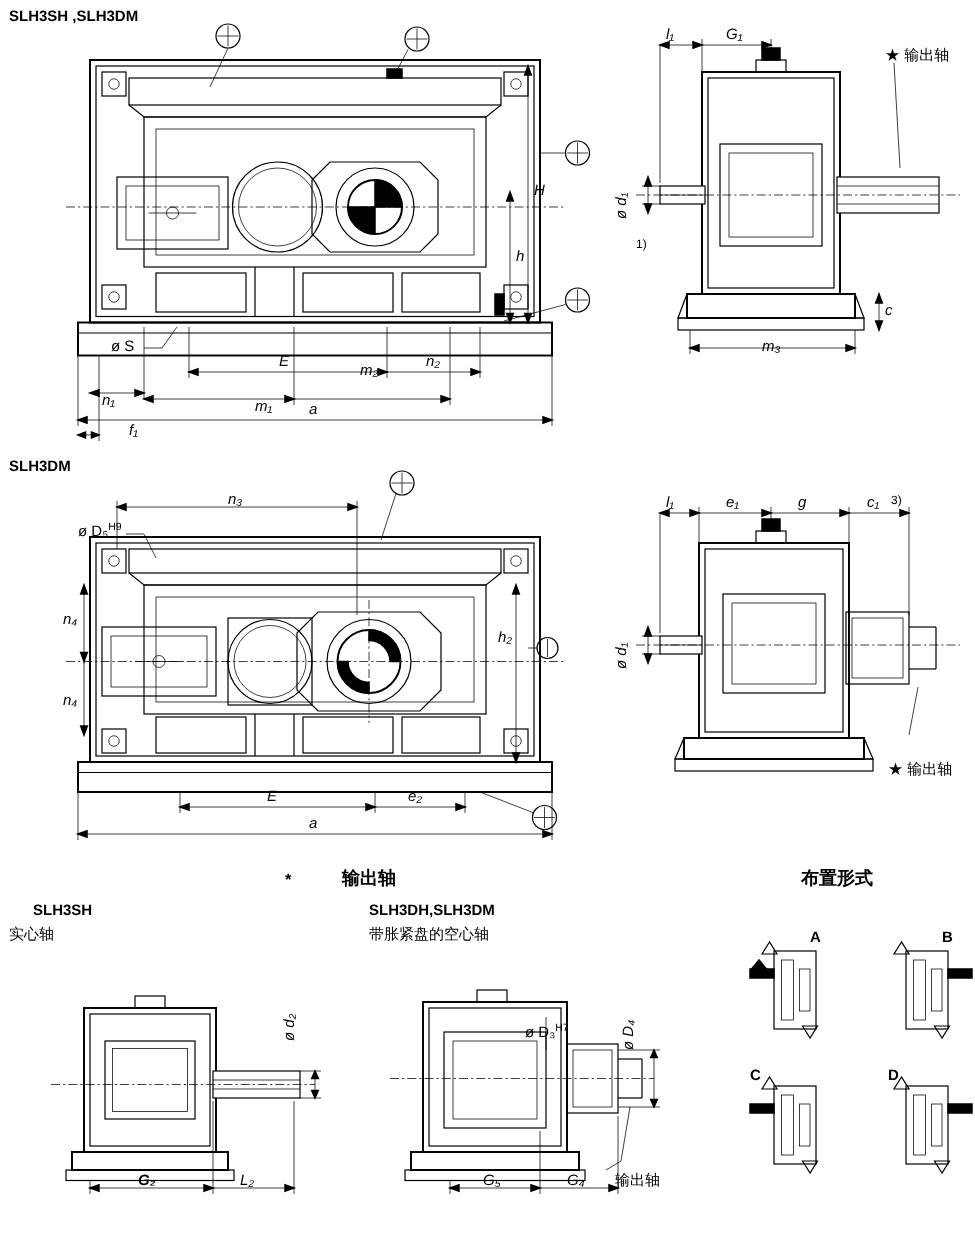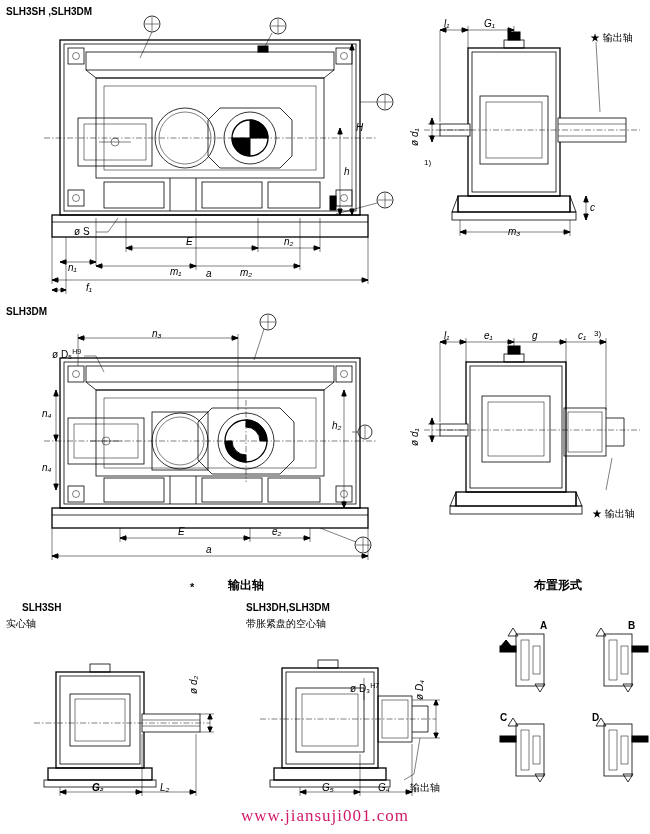--- a/index.html
+++ b/index.html
@@ -428,21 +428,21 @@
   </svg>
 
   <div class="lbl b" style="left:6px;top:6px;">SLH3SH ,SLH3DM</div>
   <div class="lbl i" style="left:356px;top:122px;">H</div>
   <div class="lbl i" style="left:344px;top:166px;">h</div>
   <div class="lbl" style="left:74px;top:226px;">ø S</div>
   <div class="lbl i" style="left:186px;top:236px;">E</div>
   <div class="lbl i" style="left:284px;top:236px;">n₂</div>
   <div class="lbl i" style="left:68px;top:250px;margin-top:12px;">n₁</div>
   <div class="lbl i" style="left:138px;top:266px;margin-left:32px;">m₁</div>
-  <div class="lbl i" style="left:240px;top:267px;">m₂</div>
+  <div class="lbl i" style="left:240px;top:242px;">m₂</div>
   <div class="lbl i" style="left:206px;top:268px;">a</div>
   <div class="lbl i" style="left:54px;top:282px;margin-left:32px;">f₁</div>
 
   <div class="lbl i" style="left:444px;top:18px;">l₁</div>
   <div class="lbl i" style="left:484px;top:18px;">G₁</div>
   <div class="lbl i" style="left:409px;top:146px;transform:rotate(-90deg);transform-origin:left top;">ø d₁</div>
   <div class="lbl xs" style="left:424px;top:157px;">1)</div>
   <div class="lbl i" style="left:508px;top:226px;">m₃</div>
   <div class="lbl i" style="left:590px;top:202px;">c</div>
   <div class="lbl" style="left:590px;top:32px;">★ 输出轴</div>
@@ -482,14 +482,13 @@
   <div class="lbl i" style="left:414px;top:700px;transform:rotate(-90deg);transform-origin:left top;">ø D₄</div>
   <div class="lbl i" style="left:322px;top:782px;">G₅</div>
   <div class="lbl i" style="left:378px;top:782px;">G₄</div>
   <div class="lbl" style="left:410px;top:782px;">输出轴</div>
 
   <div class="lbl b" style="left:540px;top:620px;">A</div>
   <div class="lbl b" style="left:628px;top:620px;">B</div>
   <div class="lbl b" style="left:500px;top:712px;">C</div>
   <div class="lbl b" style="left:592px;top:712px;">D</div>
 
-  <div class="watermark">www.jiansuji001.com</div>
 </div>
 
 </body></html>

